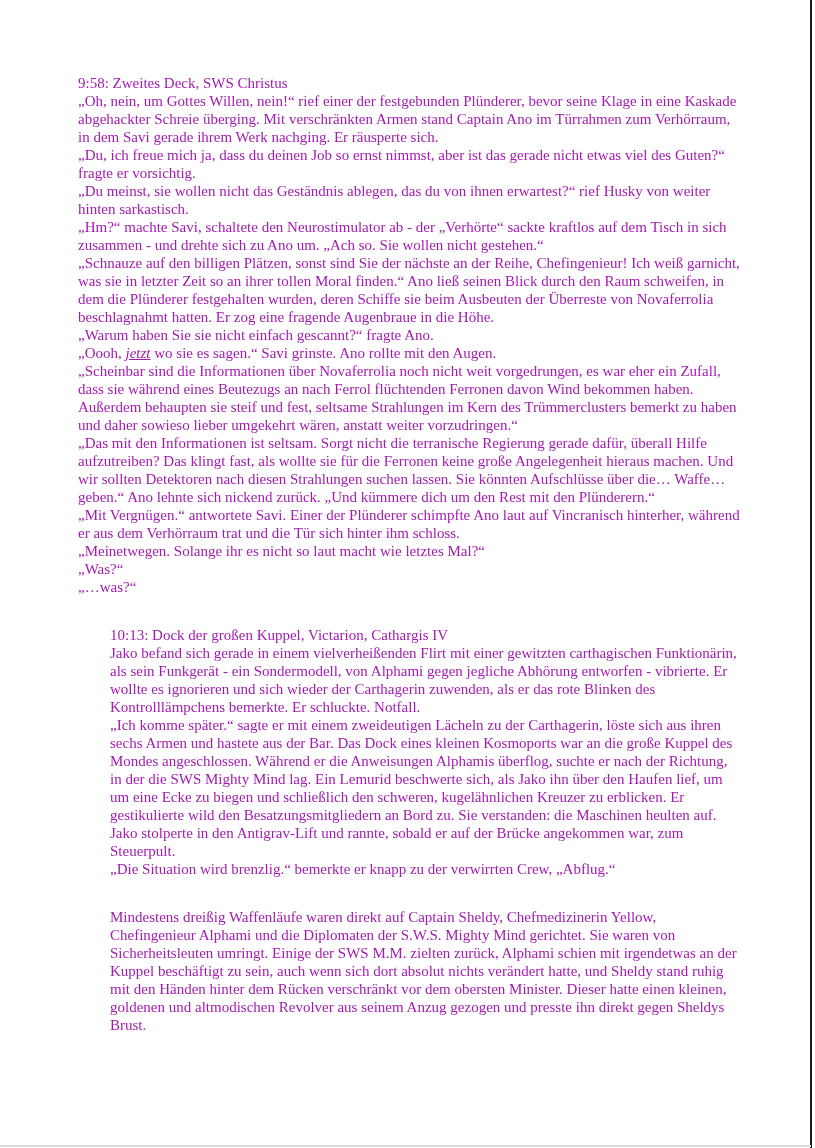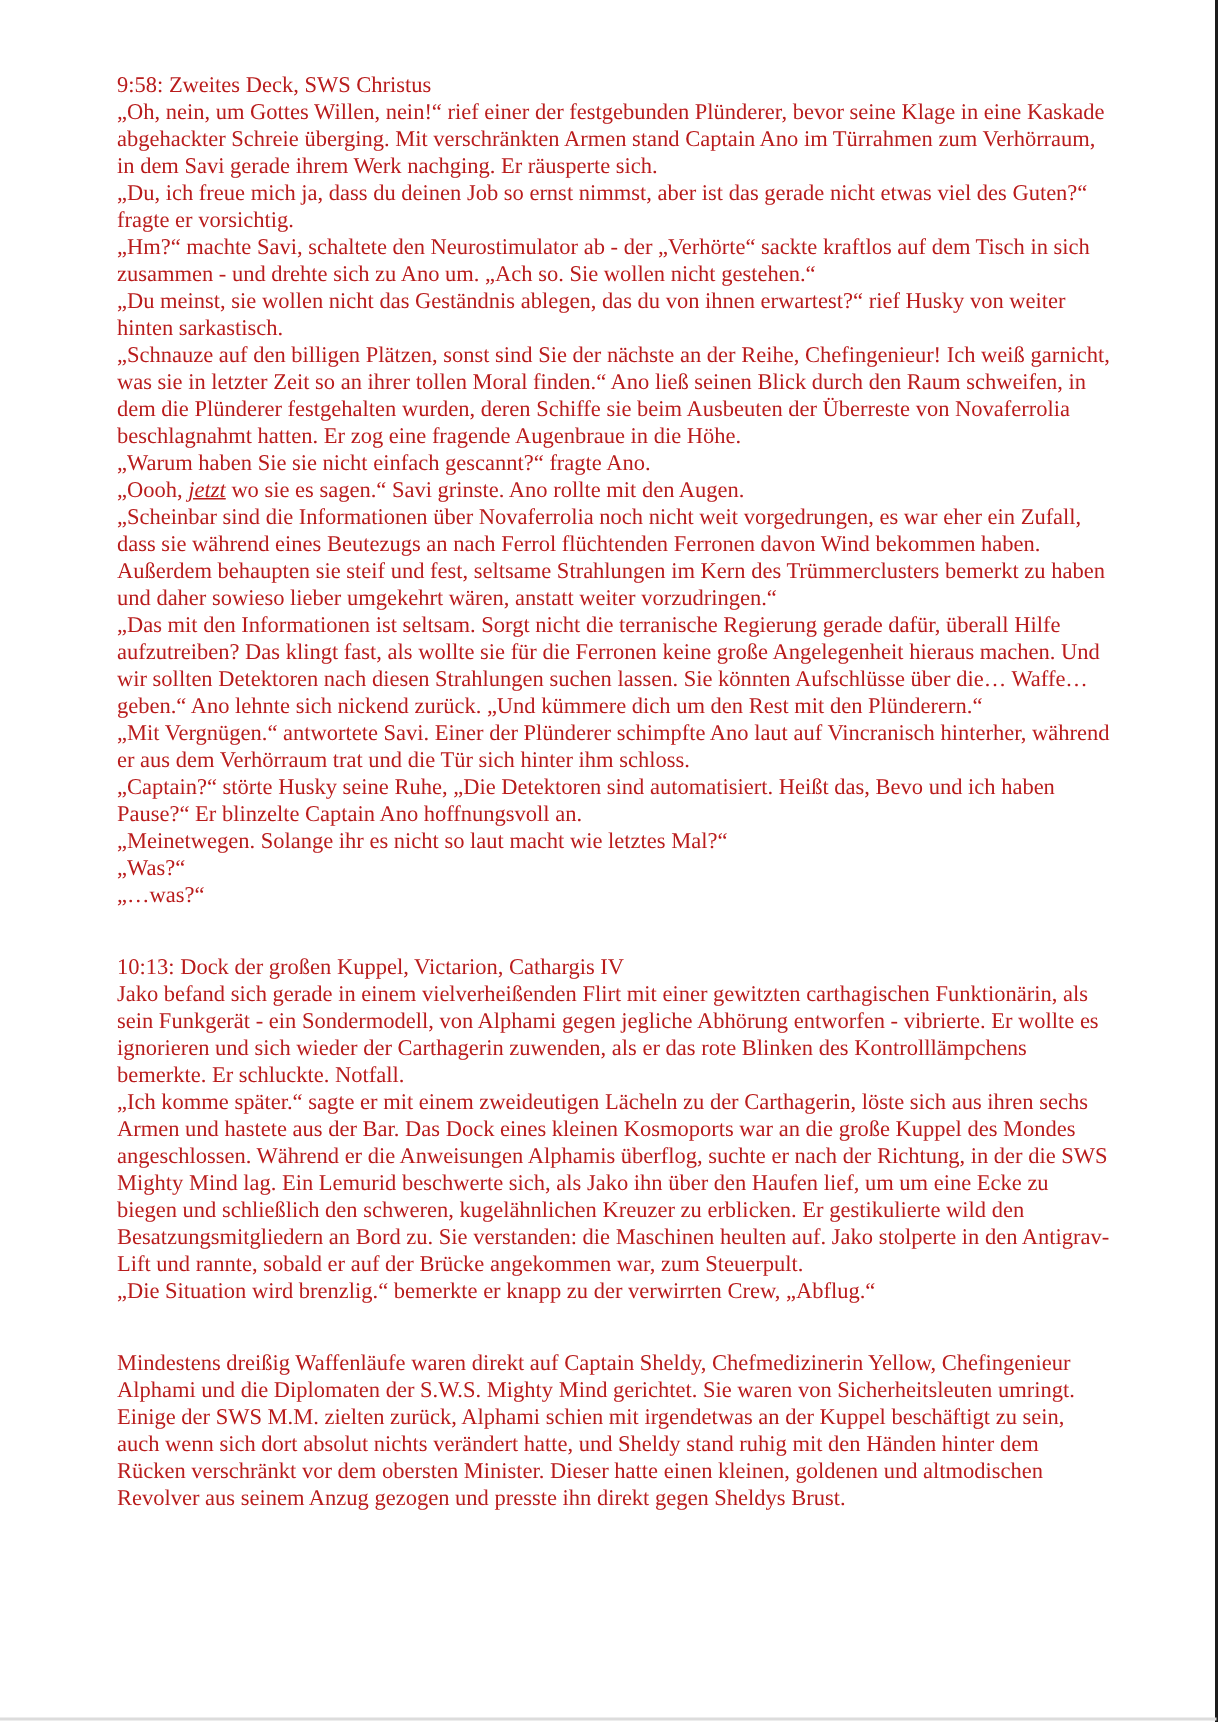--- a/index.html
+++ b/index.html
@@ -11,29 +11,29 @@
     position: relative;
     width: 815px;
     height: 1148px;
     background: #ffffff;
     overflow: hidden;
     font-family: "Liberation Serif", "DejaVu Serif", serif;
   }
   .content {
     position: absolute;
     left: 78px;
-    top: 48px;
+    top: 74px;
     width: 662px;
-    color: #b91c1c;
+    color: #a21caf;
     font-size: 15px;
     line-height: 18px;
     text-rendering: optimizeLegibility;
   }
   .scene { margin: 0; }
-  .scene + .scene { margin-top: 30px; }
+  .scene + .scene { margin-top: 30px; margin-left: 32px; }
   .scene-heading {
     margin: 0;
     font-weight: normal;
     font-size: 15px;
     line-height: 18px;
   }
   .content p { margin: 0; }
   .content em { font-style: italic; text-decoration: underline; }
   .page-right-edge {
     position: absolute;
@@ -55,31 +55,30 @@
 </head>
 <body>
 
 <div class="page">
   <div class="content">
 
     <div class="scene">
       <p class="scene-heading">9:58: Zweites Deck, SWS Christus</p>
       <p>„Oh, nein, um Gottes Willen, nein!“ rief einer der festgebunden Plünderer, bevor seine Klage in eine Kaskade abgehackter Schreie überging. Mit verschränkten Armen stand Captain Ano im Türrahmen zum Verhörraum, in dem Savi gerade ihrem Werk nachging. Er räusperte sich.</p>
       <p>„Du, ich freue mich ja, dass du deinen Job so ernst nimmst, aber ist das gerade nicht etwas viel des Guten?“ fragte er vorsichtig.</p>
+      <p>„Du meinst, sie wollen nicht das Geständnis ablegen, das du von ihnen erwartest?“ rief Husky von weiter hinten sarkastisch.</p>
       <p>„Hm?“ machte Savi, schaltete den Neurostimulator ab - der „Verhörte“ sackte kraftlos auf dem Tisch in sich zusammen - und drehte sich zu Ano um. „Ach so. Sie wollen nicht gestehen.“</p>
-      <p>„Du meinst, sie wollen nicht das Geständnis ablegen, das du von ihnen erwartest?“ rief Husky von weiter hinten sarkastisch.</p>
       <p>„Schnauze auf den billigen Plätzen, sonst sind Sie der nächste an der Reihe, Chefingenieur! Ich weiß garnicht, was sie in letzter Zeit so an ihrer tollen Moral finden.“ Ano ließ seinen Blick durch den Raum schweifen, in dem die Plünderer festgehalten wurden, deren Schiffe sie beim Ausbeuten der Überreste von Novaferrolia beschlagnahmt hatten. Er zog eine fragende Augenbraue in die Höhe.</p>
       <p>„Warum haben Sie sie nicht einfach gescannt?“ fragte Ano.</p>
       <p>
         <span>„Oooh, </span><em>jetzt</em><span> wo sie es sagen.“ Savi grinste. Ano rollte mit den Augen.</span>
       </p>
       <p>„Scheinbar sind die Informationen über Novaferrolia noch nicht weit vorgedrungen, es war eher ein Zufall, dass sie während eines Beutezugs an nach Ferrol flüchtenden Ferronen davon Wind bekommen haben. Außerdem behaupten sie steif und fest, seltsame Strahlungen im Kern des Trümmerclusters bemerkt zu haben und daher sowieso lieber umgekehrt wären, anstatt weiter vorzudringen.“</p>
       <p>„Das mit den Informationen ist seltsam. Sorgt nicht die terranische Regierung gerade dafür, überall Hilfe aufzutreiben? Das klingt fast, als wollte sie für die Ferronen keine große Angelegenheit hieraus machen. Und wir sollten Detektoren nach diesen Strahlungen suchen lassen. Sie könnten Aufschlüsse über die… Waffe… geben.“ Ano lehnte sich nickend zurück. „Und kümmere dich um den Rest mit den Plünderern.“</p>
       <p>„Mit Vergnügen.“ antwortete Savi. Einer der Plünderer schimpfte Ano laut auf Vincranisch hinterher, während er aus dem Verhörraum trat und die Tür sich hinter ihm schloss.</p>
-      <p>„Captain?“ störte Husky seine Ruhe, „Die Detektoren sind automatisiert. Heißt das, Bevo und ich haben Pause?“ Er blinzelte Captain Ano hoffnungsvoll an.</p>
       <p>„Meinetwegen. Solange ihr es nicht so laut macht wie letztes Mal?“</p>
       <p>„Was?“</p>
       <p>„…was?“</p>
     </div>
 
     <div class="scene">
       <p class="scene-heading">10:13: Dock der großen Kuppel, Victarion, Cathargis IV</p>
       <p>Jako befand sich gerade in einem vielverheißenden Flirt mit einer gewitzten carthagischen Funktionärin, als sein Funkgerät - ein Sondermodell, von Alphami gegen jegliche Abhörung entworfen - vibrierte. Er wollte es ignorieren und sich wieder der Carthagerin zuwenden, als er das rote Blinken des Kontrolllämpchens bemerkte. Er schluckte. Notfall.</p>
       <p>„Ich komme später.“ sagte er mit einem zweideutigen Lächeln zu der Carthagerin, löste sich aus ihren sechs Armen und hastete aus der Bar. Das Dock eines kleinen Kosmoports war an die große Kuppel des Mondes angeschlossen. Während er die Anweisungen Alphamis überflog, suchte er nach der Richtung, in der die SWS Mighty Mind lag. Ein Lemurid beschwerte sich, als Jako ihn über den Haufen lief, um um eine Ecke zu biegen und schließlich den schweren, kugelähnlichen Kreuzer zu erblicken. Er gestikulierte wild den Besatzungsmitgliedern an Bord zu. Sie verstanden: die Maschinen heulten auf. Jako stolperte in den Antigrav-Lift und rannte, sobald er auf der Brücke angekommen war, zum Steuerpult.</p>
       <p>„Die Situation wird brenzlig.“ bemerkte er knapp zu der verwirrten Crew, „Abflug.“</p>

